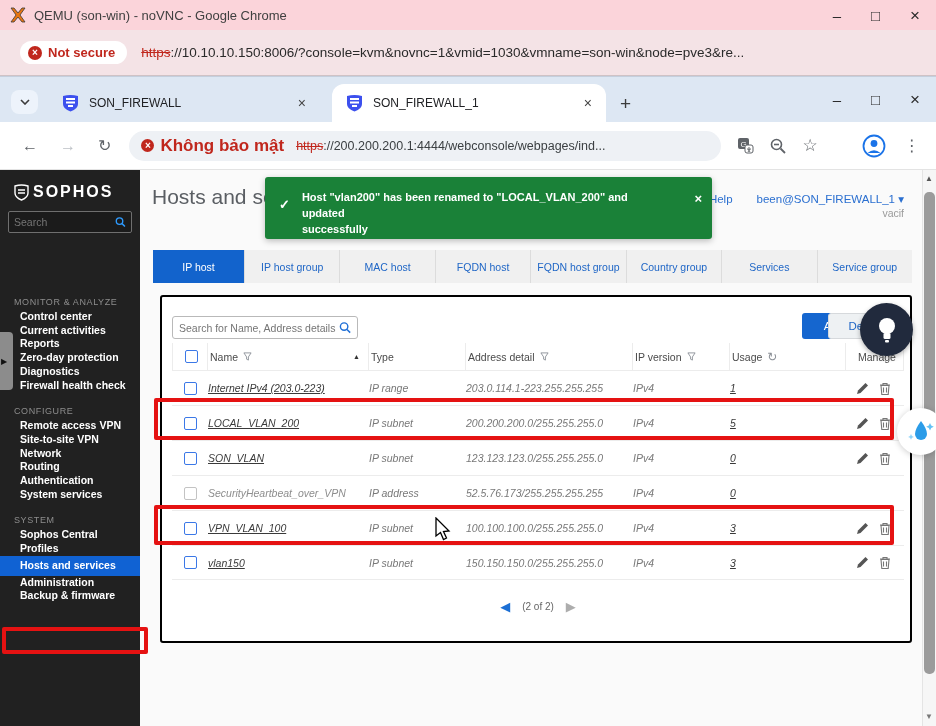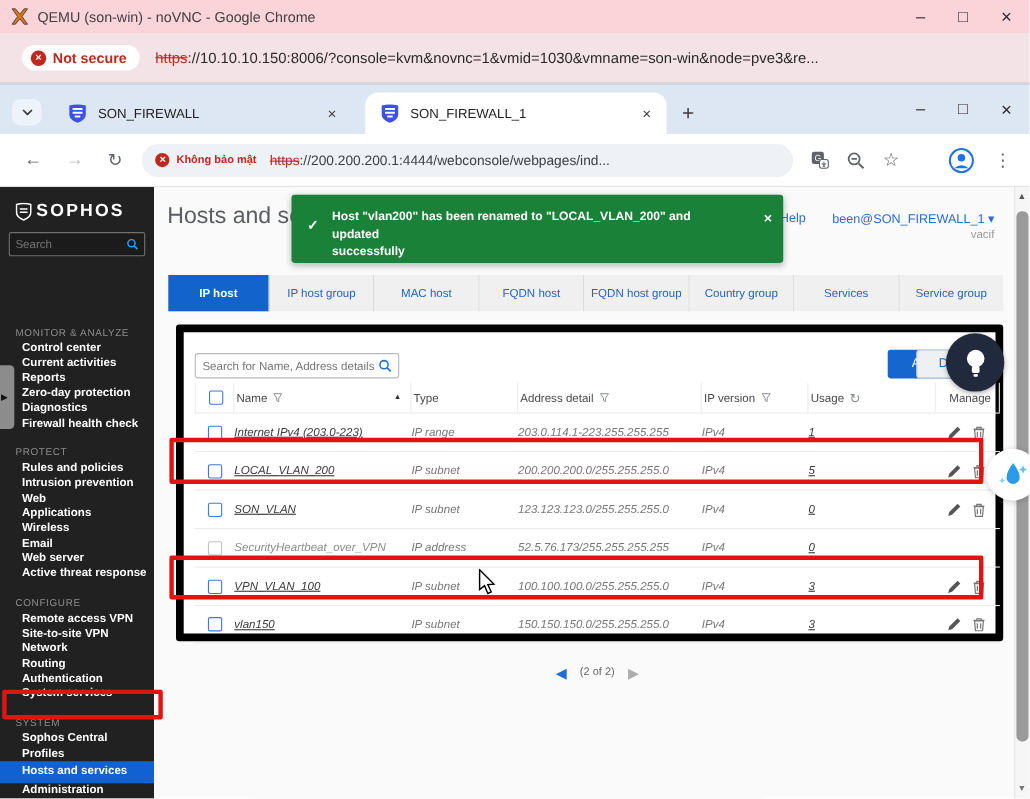--- a/index.html
+++ b/index.html
@@ -35,21 +35,21 @@
   .tab-close { margin-left:auto; margin-right:14px; font-size:14px; color:#444; }
   .favicon { width:17px; height:18px; margin-left:14px; flex:none; }
   #new-tab-btn { left:620px; top:93px; font-size:19px; color:#3c3c3c; }
   #navbar { left:0; top:122px; width:936px; height:48px; background:#fff;
     border-bottom:1px solid #e3e3e3; display:flex; align-items:center; }
   .nav-ico { font-size:16px; color:#5f6368; margin-left:22px; }
   .nav-ico.disabled { color:#bdc1c6; }
   #omnibox { display:flex; align-items:center; background:#eef1f5; border-radius:15px;
     height:30px; margin-left:18px; width:592px; padding:0 12px; }
   #omnibox .sec-dot { width:13px; height:13px; }
-  #omnibox .sec-label { font-size:10px; margin-left:6px; }
+  #omnibox .sec-label { font-size:17px; margin-left:6px; }
   #omnibox .url-text { font-size:12.5px; color:#3c4043; margin-left:12px; overflow:hidden; }
   .bar-ico { margin-left:16px; color:#5f6368; font-size:15px; }
 
   
   #content { left:0; top:170px; width:936px; height:556px; background:#fafafa; }
 
   
   #sidebar { left:0; top:0; width:140px; height:556px; background:#212121; }
   #logo { left:14px; top:13px; display:flex; align-items:center; gap:4px; }
   #logo-text { color:#fff; font-size:16px; font-weight:bold; letter-spacing:2px; }
@@ -75,24 +75,24 @@
 
   #toast { left:125px; top:7px; width:447px; height:62px; background:#1a8138; border-radius:3px;
     box-shadow:0 2px 6px rgba(0,0,0,.25); color:#fff; display:flex; padding:12px 10px 0 14px; }
   #toast-check { font-size:13px; font-weight:bold; margin-top:8px; }
   #toast-msg { font-size:11px; font-weight:bold; line-height:16px; margin-left:12px; width:350px; }
   #toast-close { margin-left:auto; font-size:13px; font-weight:bold; margin-top:2px; }
 
   #feature-tabs { left:13px; top:80px; width:759px; height:33px; display:flex; }
   .ftab { flex:1; background:#f0f0f0; border-right:1px solid #dcdcdc; color:#1f66c6;
     font-size:10.5px; display:flex; align-items:center; justify-content:center; white-space:nowrap; }
-  .ftab.active { flex:none; width:92px; background:#1263cc; color:#fff; font-weight:bold; }
-
-  #card { left:20px; top:125px; width:752px; height:288px; background:#fff;
-    border:7px solid #000000; border-radius:3px; }
+  .ftab.active { flex:none; width:92px; background:#1263cc; color:#fff; font-weight:normal; }
+
+  #card { left:20px; top:125px; width:752px; height:348px; background:#fff;
+    border:2px solid #000000; border-radius:3px; }
   #list-search { left:10px; top:19px; width:186px; height:23px; border:1px solid #b9b9b9;
     border-radius:3px; display:flex; align-items:center; padding:0 6px; background:#fff; }
   #list-search input { border:none; outline:none; width:100%; font-size:10.5px; color:#555;
     font-family:"Liberation Sans",sans-serif; }
   #add-btn { left:594px; top:16px; width:64px; height:26px; background:#1566cf; color:#fff;
     font-size:11.5px; border:none; border-radius:3px;margin-left:46px; }
   #delete-btn { left:666px; top:16px; width:74px; height:26px; background:#eef1f3; color:#1f66c6;
     font-size:11.5px; border:1px solid #d6d9dc; border-radius:3px; }
 
   #table { left:10px; top:46px; width:732px; }
@@ -245,31 +245,20 @@
         <div class="side-sec" style="margin-top:61px">
           <div class="side-sec-title">MONITOR &amp; ANALYZE</div>
           <div class="side-item">Control center</div>
           <div class="side-item">Current activities</div>
           <div class="side-item">Reports</div>
           <div class="side-item">Zero-day protection</div>
           <div class="side-item">Diagnostics</div>
           <div class="side-item">Firewall health check</div>
         </div>
         <div class="side-sec">
-          <div class="side-sec-title">PROTECT</div>
-          <div class="side-item">Rules and policies</div>
-          <div class="side-item">Intrusion prevention</div>
-          <div class="side-item">Web</div>
-          <div class="side-item">Applications</div>
-          <div class="side-item">Wireless</div>
-          <div class="side-item">Email</div>
-          <div class="side-item">Web server</div>
-          <div class="side-item">Active threat response</div>
-        </div>
-        <div class="side-sec">
           <div class="side-sec-title">CONFIGURE</div>
           <div class="side-item">Remote access VPN</div>
           <div class="side-item">Site-to-site VPN</div>
           <div class="side-item">Network</div>
           <div class="side-item">Routing</div>
           <div class="side-item">Authentication</div>
           <div class="side-item">System services</div>
         </div>
         <div class="side-sec">
           <div class="side-sec-title">SYSTEM</div>

